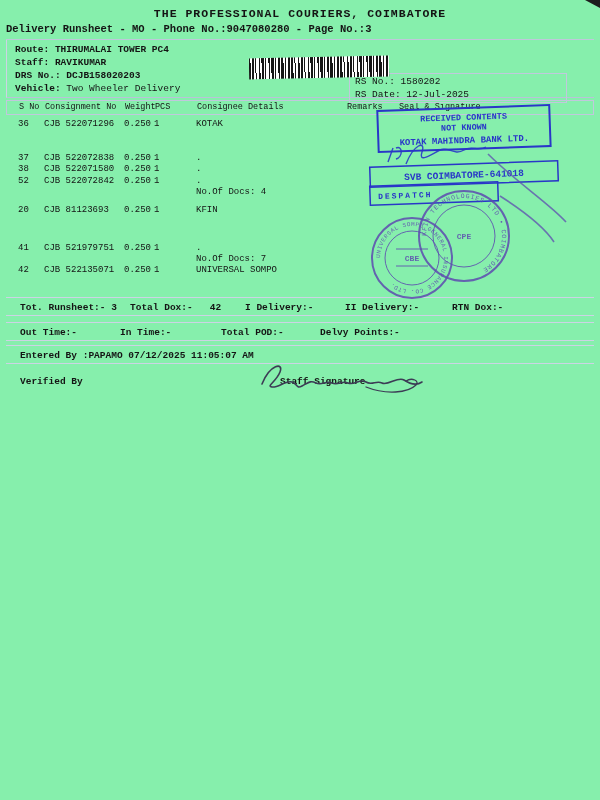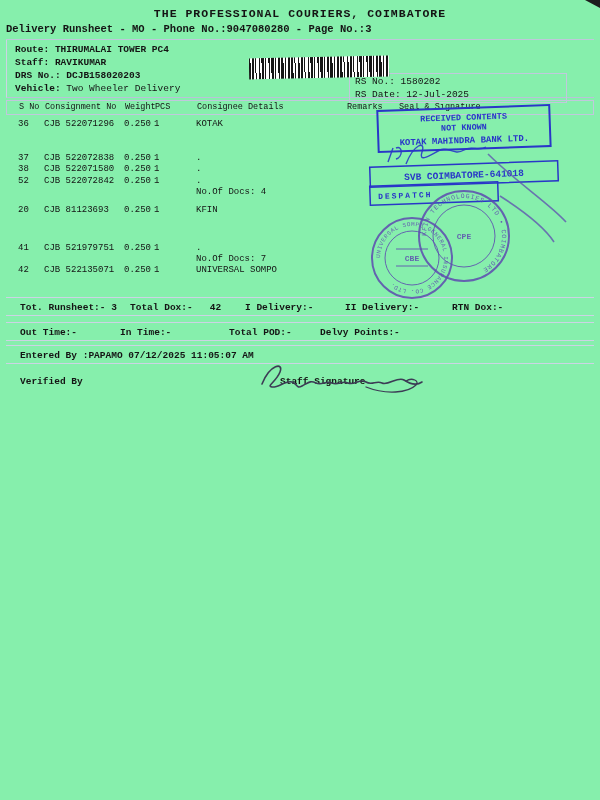--- a/index.html
+++ b/index.html
@@ -155,21 +155,21 @@
     <span style="left:14px">Tot. Runsheet:- 3</span>
     <span style="left:124px">Total Dox:-   42</span>
     <span style="left:239px">I Delivery:-</span>
     <span style="left:339px">II Delivery:-</span>
     <span style="left:446px">RTN Dox:-</span>
   </div>
 
   <div class="sumrow bordered mt6">
     <span style="left:14px">Out Time:-</span>
     <span style="left:114px">In Time:-</span>
-    <span style="left:223px">Total POD:-</span>
+    <span style="left:215px">Total POD:-</span>
     <span style="left:314px">Delvy Points:-</span>
   </div>
 
   <div class="sumrow bordered mt4">
     <span style="left:14px">Entered By :PAPAMO 07/12/2025 11:05:07 AM</span>
   </div>
 
   <div class="sumrow mt8">
     <span style="left:14px">Verified By</span>
     <span style="left:274px">Staff Signature</span>

